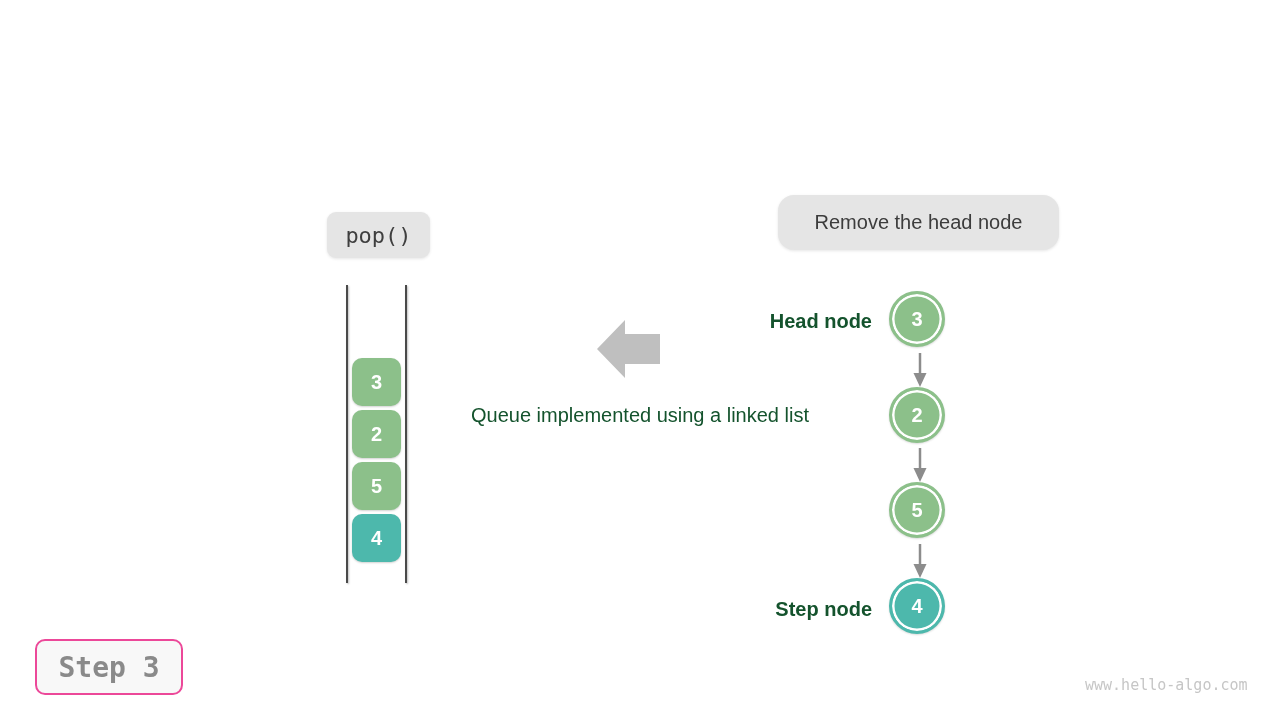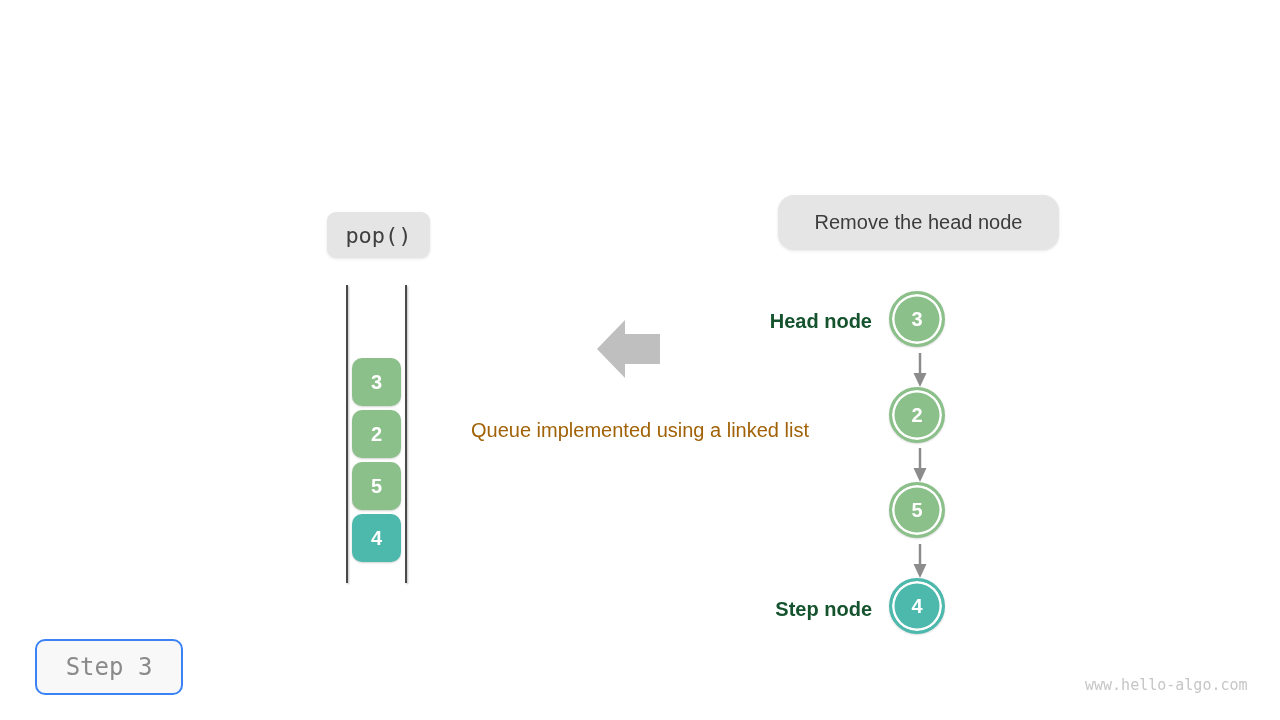--- a/index.html
+++ b/index.html
@@ -47,23 +47,23 @@
   .qi-0 { top: 358px; }
   .qi-1 { top: 410px; }
   .qi-2 { top: 462px; }
   .qi-3 { top: 514px; }
 
   
   .big-arrow { position: absolute; left: 597px; top: 320px; }
 
   
   .caption {
-    position: absolute; left: 420px; top: 419px; width: 440px;
+    position: absolute; left: 420px; top: 404px; width: 440px;
     text-align: center;
-    font-size: 20px; color: #a16207;
+    font-size: 20px; color: #14532d;
   }
 
   
   .node {
     position: absolute; left: 889px; width: 56px; height: 56px;
     border-radius: 50%;
     border: 3px solid;
     display: flex; align-items: center; justify-content: center;
     color: #ffffff; font-size: 20px; font-weight: bold;
     box-shadow: inset 0 0 0 2.5px #ffffff, 0 1px 2px rgba(0,0,0,0.15);
@@ -85,25 +85,25 @@
     text-align: right;
     font-size: 20px; font-weight: bold; color: #14532d;
   }
   .head-label { top: 310px; }
   .tail-label { top: 598px; }
 
   
   .step-box {
     position: absolute; left: 35px; top: 639px; width: 148px; height: 56px;
     background: #f8f8f8;
-    border: 2px solid #3b82f6;
+    border: 2px solid #ec4899;
     border-radius: 10px;
     display: flex; align-items: center; justify-content: center;
     font-family: "DejaVu Sans Mono", monospace;
-    font-size: 24px; font-weight: normal; color: #8a8a8a;
+    font-size: 28px; font-weight: bold; color: #8a8a8a;
   }
 
   
   .watermark {
     position: absolute; left: 1065px; top: 676px;
     font-family: "DejaVu Sans Mono", monospace;
     font-size: 15px; color: #c6c6c6; margin-left: 20px;
   }
 </style>
 </head>

